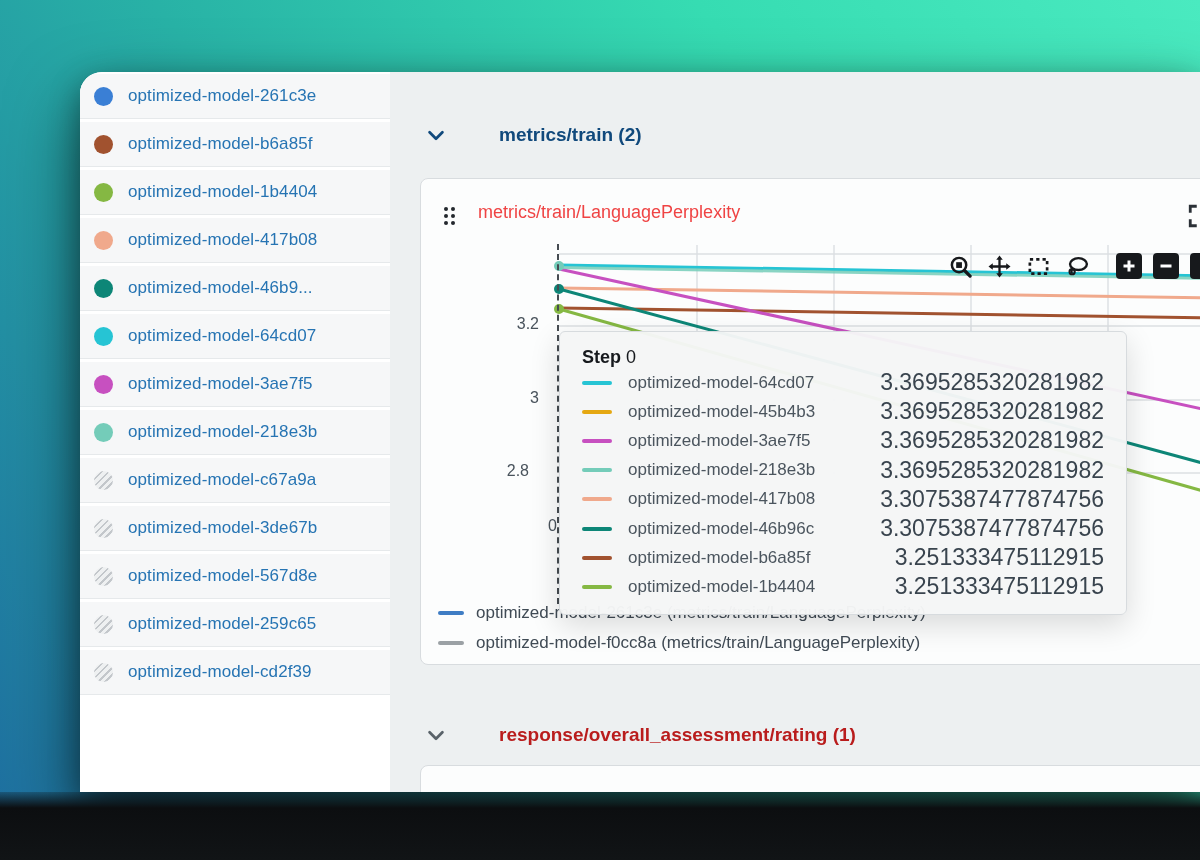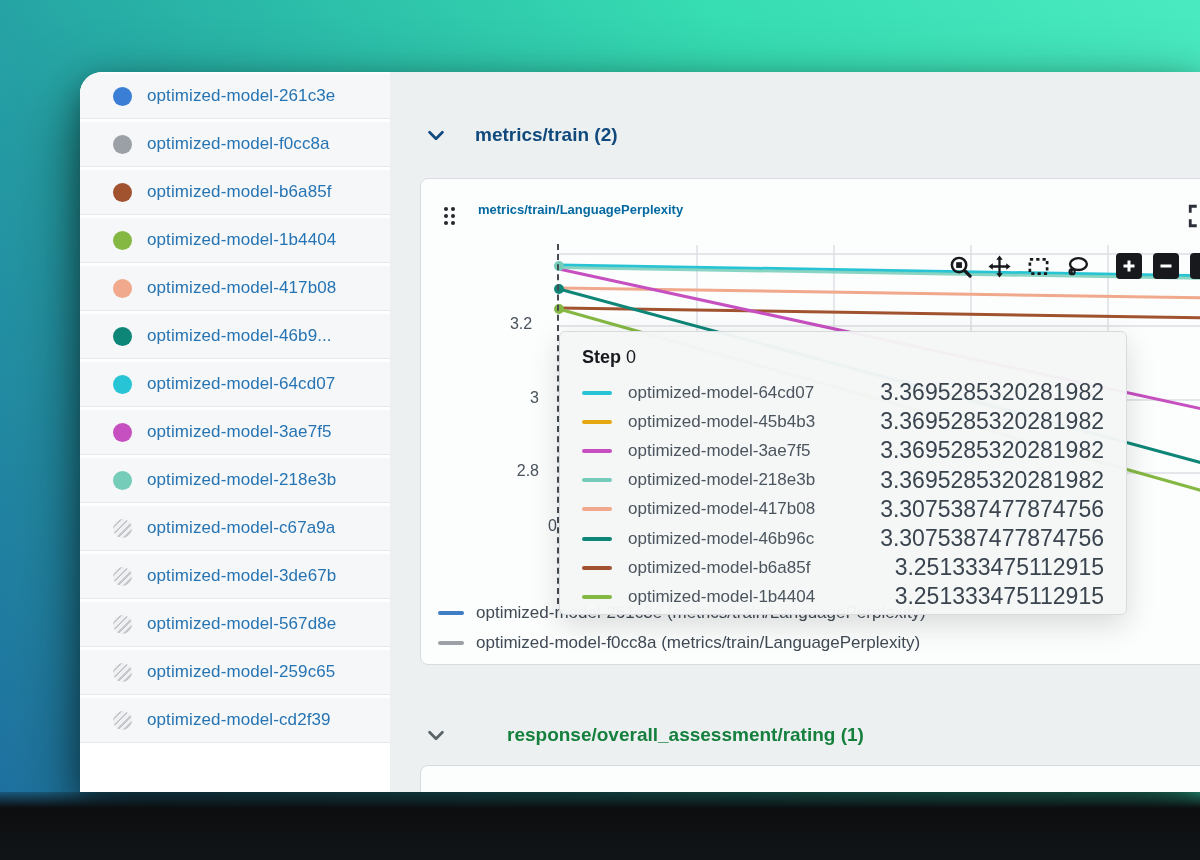--- a/index.html
+++ b/index.html
@@ -9,42 +9,42 @@
     background:linear-gradient(235deg,#4aeac0 0%,#36dcb2 28%,#28b2a6 58%,#1e6da0 100%); }
 
   
   .app-window { position:absolute; left:80px; top:72px; width:1120px; height:720px;
     background:#edf0f1; border-radius:22px 0 0 0; overflow:hidden;
     box-shadow:0 30px 70px rgba(0,0,0,.55), 0 10px 30px rgba(0,0,0,.35); }
 
   
   .sidebar { position:absolute; left:0; top:0; width:310px; height:720px; background:#ffffff; padding-top:2px; }
   .run-row { display:flex; align-items:center; gap:15px; height:45px; margin-bottom:3px;
-    background:#f6f7f8; border-bottom:1px solid #e6e9eb; padding-left:33px; cursor:pointer; }
+    background:#f6f7f8; border-bottom:1px solid #e6e9eb; padding-left:14px; cursor:pointer; }
   .run-label { font-size:17px; color:#2674b3; letter-spacing:.1px; white-space:nowrap; }
   .dot { width:19px; height:19px; flex:0 0 19px; }
   .dot-hatched { width:19px; height:19px; flex:0 0 19px; border-radius:50%;
     background:repeating-linear-gradient(135deg,#c3c7cb 0 2px,#eef0f1 2px 5px); }
 
   
   .main { position:absolute; left:310px; top:0; right:0; bottom:0; background:#edf0f1; }
-  .section-header { position:absolute; display:flex; align-items:flex-start; gap:28px; cursor:pointer; }
+  .section-header { position:absolute; display:flex; align-items:flex-start; gap:52px; cursor:pointer; }
   .section-header .label { font-size:19px; font-weight:bold; }
   .hdr-train .label { color:#10497c; }
-  .hdr-rating .label { color:#15803d;margin-left:32px; }
+  .hdr-rating .label { color:#b91c1c; }
 
   .chart-card { position:absolute; left:30px; top:106px; width:800px; height:487px;
     background:#fcfdfd; border:1px solid #d8dcdf; border-radius:8px; }
   .card2 { position:absolute; left:30px; top:693px; width:800px; height:80px;
     background:#fcfdfd; border:1px solid #d8dcdf; border-radius:8px; }
 
   .drag-handle { position:absolute; left:23px; top:28px; display:grid;
     grid-template-columns:4px 4px; grid-auto-rows:4px; gap:3px; cursor:grab; }
   .drag-handle i { width:4px; height:4px; border-radius:50%; background:#23282d; }
-  .card-title { position:absolute; left:57px; top:23px; font-size:13px; font-weight:bold; color:#0369a1; }
+  .card-title { position:absolute; left:57px; top:23px; font-size:18px; font-weight:normal; color:#ef4444; }
 
   .chart-svg { position:absolute; left:0; top:0; }
   .ytick { position:absolute; width:36px; text-align:right; font-size:16px; color:#49535c; }
   .xtick { position:absolute; font-size:16px; color:#49535c; }
   .crosshair { position:absolute; left:136px; top:65px; height:360px; width:0; border-left:2px dashed #454b51; }
 
   .modebar { position:absolute; left:528px; top:74px; display:flex; align-items:center; }
   .mb-icon { width:23px; height:23px; margin-right:16px; cursor:pointer; }
   .mb-btn { width:26px; height:26px; border-radius:4px; background:#17191c; margin-left:11px;
     display:flex; align-items:center; justify-content:center; cursor:pointer; }
@@ -53,21 +53,21 @@
 
   .legend { position:absolute; left:17px; top:419px; }
   .legend-row { display:flex; align-items:center; gap:12px; height:30px; cursor:pointer; }
   .legend-swatch { width:26px; height:4px; border-radius:2px; flex:0 0 26px; }
   .legend-row span { font-size:17px; color:#404b55; white-space:nowrap; }
 
   
   .tooltip { position:absolute; left:169px; top:259px; width:568px; height:284px; z-index:5;
     background:rgba(245,246,246,.97); border:1px solid #d7dbde; border-radius:6px;
     box-shadow:0 10px 30px rgba(0,0,0,.14); padding:15px 22px 10px 22px; overflow:hidden; }
-  .tt-title { font-size:18px; color:#16191d; margin-bottom:10px; }
+  .tt-title { font-size:18px; color:#16191d; }
   .tt-title b { font-weight:bold; }
   .tt-row { display:flex; align-items:center; gap:16px; height:29.2px; }
   .tt-swatch { flex:0 0 30px; }
   .tt-name { width:256px; font-size:17px; color:#4b555e; white-space:nowrap; }
   .tt-val { font-size:23px; color:#39444e; white-space:nowrap; }
 
   .bottom-band { position:absolute; left:0; top:792px; width:1200px; height:68px; z-index:9;
     background:linear-gradient(180deg,rgba(12,14,16,.25) 0,#0c0e10 16px,#111416 100%); }
 </style>
 </head>
@@ -75,26 +75,20 @@
 <div id="page-root">
 
   <div class="app-window">
 
     <div class="sidebar">
       <div class="run-row">
         <svg class="dot" viewBox="0 0 19 19">
             <circle cx="9.5" cy="9.5" r="9.5" fill="#3a7fd5"></circle>
           </svg>
         <span class="run-label">optimized-model-261c3e</span>
-        </div>
-      <div class="run-row">
-        <svg class="dot" viewBox="0 0 19 19">
-            <circle cx="9.5" cy="9.5" r="9.5" fill="#9aa0a6"></circle>
-          </svg>
-        <span class="run-label">optimized-model-f0cc8a</span>
         </div>
       <div class="run-row">
         <svg class="dot" viewBox="0 0 19 19">
             <circle cx="9.5" cy="9.5" r="9.5" fill="#a1522f"></circle>
           </svg>
         <span class="run-label">optimized-model-b6a85f</span>
         </div>
       <div class="run-row">
         <svg class="dot" viewBox="0 0 19 19">
             <circle cx="9.5" cy="9.5" r="9.5" fill="#85b843"></circle>
@@ -198,23 +192,23 @@
           </g>
           <g>
             <circle cx="138" cy="87" r="5" fill="#74ccb9"></circle>
             <circle cx="138" cy="110" r="5" fill="#0d8677"></circle>
             <circle cx="138" cy="130" r="5" fill="#85b843"></circle>
           </g>
         </svg>
 
         <div class="crosshair"></div>
 
-        <div class="ytick" style="left:82px; top:136px;text-align:center;">3.2</div>
+        <div class="ytick" style="left:82px; top:136px;">3.2</div>
         <div class="ytick" style="left:82px; top:210px;">3</div>
-        <div class="ytick" style="left:82px; top:283px;text-align:right;">2.8</div>
+        <div class="ytick" style="left:72px; top:283px;text-align:right;">2.8</div>
         <div class="xtick" style="left:127px; top:338px;">0</div>
 
         <div class="modebar">
           <svg class="mb-icon" viewBox="0 0 24 24">
             <circle cx="10.5" cy="10.5" r="7.5" fill="none" stroke="#17191c" stroke-width="2.6"></circle>
             <rect x="7.5" y="7.5" width="6" height="6" fill="#17191c"></rect>
             <line x1="16.2" y1="16.2" x2="22" y2="22" stroke="#17191c" stroke-width="3.4" stroke-linecap="round"></line>
             </svg>
           <svg class="mb-icon" viewBox="0 0 24 24">
             <path d="M12 0.5 L15.4 5 H8.6 Z M12 23.5 L8.6 19 H15.4 Z M0.5 12 L5 8.6 V15.4 Z M23.5 12 L19 15.4 V8.6 Z" fill="#17191c"></path>

